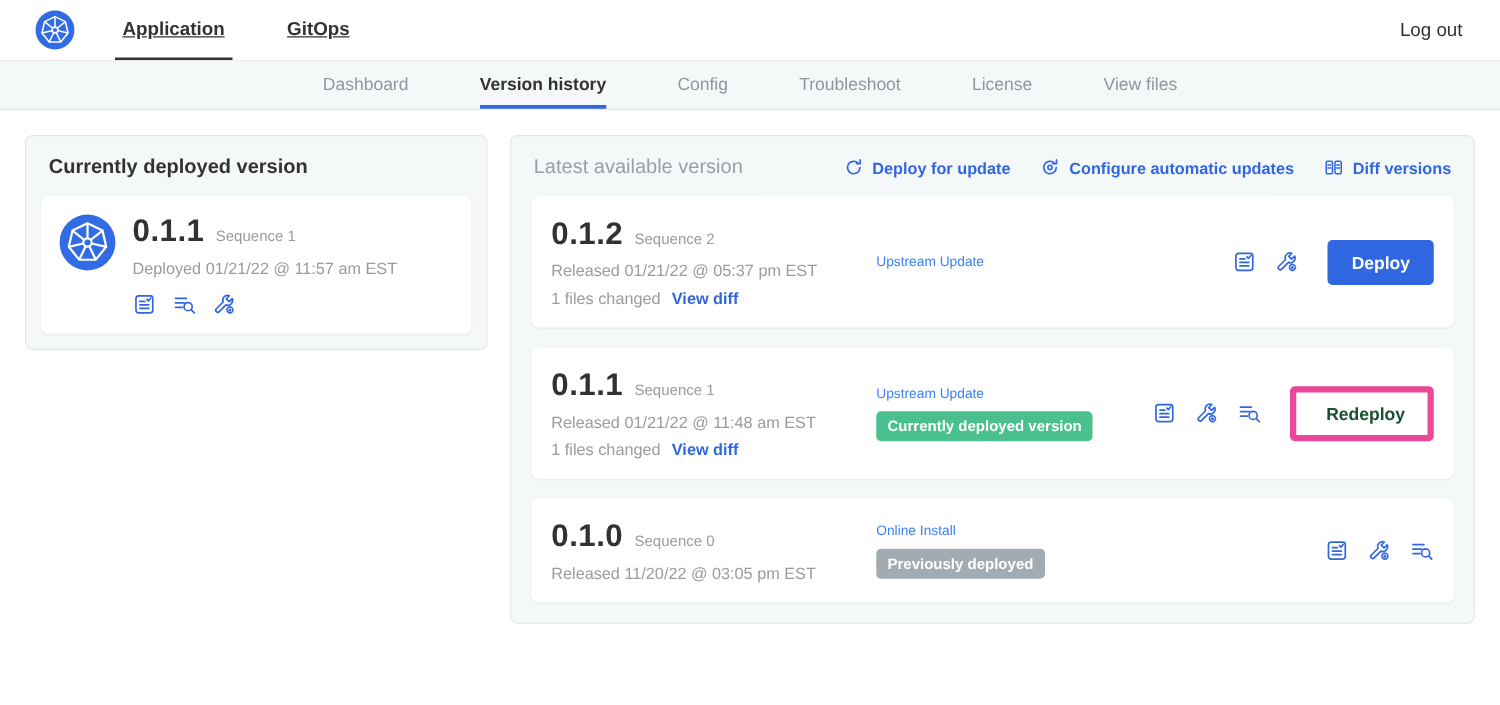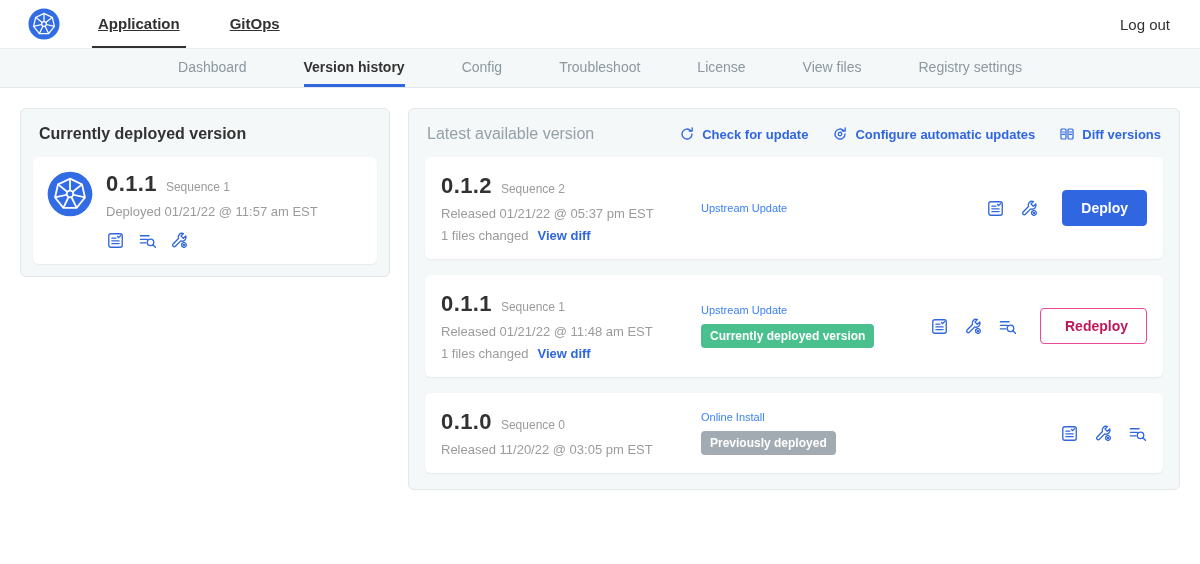--- a/index.html
+++ b/index.html
@@ -30,21 +30,21 @@
   
   .content { display:flex; gap:18px; padding:20px; align-items:flex-start; background:#fff; }
   .panel { background:#f5f8f9; border:1px solid #e2e7ea; border-radius:6px; }
 
   .deployed-panel { width:370px; flex:none; padding:16px 12px 12px; }
   .deployed-panel h2 { font-size:16px; font-weight:bold; margin:0 6px 14px; color:#323232; }
   .deployed-card { background:#fff; border-radius:6px; box-shadow:0 1px 2px rgba(0,0,0,.06); padding:14px 16px 14px 14px; display:flex; gap:13px; }
   .k8s46 { width:46px; height:46px; flex:none; }
 
   .version-row { display:flex; align-items:baseline; gap:9px; }
-  .version-big { font-size:22px; font-weight:bold; color:#323232; letter-spacing:.4px; }
+  .version-big { font-size:25px; font-weight:bold; color:#323232; letter-spacing:.4px; }
   .sequence { font-size:12px; color:#9b9b9b; }
   .released { font-size:13px; color:#9b9b9b; margin-top:7px; }
   .icon-row { display:flex; gap:13px; margin-top:12px; }
 
   .versions-panel { flex:1; padding:14px 16px 16px; }
   .panel-head { display:flex; align-items:center; justify-content:space-between; margin:2px 2px 14px; }
   .panel-title, .other-title { font-size:16px; color:#95a0a7; }
   .actions { display:flex; align-items:center; gap:24px; }
   .action { display:flex; align-items:center; gap:7px; color:#3066e0; font-size:13px; font-weight:bold; cursor:pointer; }
 
@@ -55,21 +55,21 @@
   .files-row { margin-top:7px; font-size:13px; color:#9b9b9b; display:flex; gap:9px; align-items:baseline; }
   .view-diff { color:#3066e0; font-weight:bold; cursor:pointer; }
   .vc-mid { flex:1; padding-left:16px; }
   .source { font-size:11px; font-weight:normal; color:#3b82f6; }
   .badge { display:inline-block; margin-top:8px; padding:5px 9px; border-radius:4px; font-size:12px; font-weight:bold; color:#fff; }
   .badge.green { background:#4ac08e; }
   .badge.gray  { background:#a2abb1; }
   .vc-right { display:flex; align-items:center; gap:15px; }
   .deploy-btn { margin-left:8px; padding:9px 18px; border-radius:4px; font-size:14px; font-weight:bold; font-family:inherit; cursor:pointer; }
   .deploy-btn.primary { background:#3066e0; color:#fff; border:1px solid #3066e0; }
-  .deploy-btn.outline { background:#fff; color:#be185d; border:1px solid #ec4899;padding-left:24px; }
+  .deploy-btn.outline { background:#fff; color:#14532d; border:5px solid #ec4899;padding-left:24px; }
 </style>
 </head>
 <body>
 
 <header class="topbar">
   <span class="logo30">
     <svg viewBox="0 0 36 36">
         <circle cx="18" cy="18" r="17.5" fill="#326ce5"></circle>
         <g stroke="#fff" stroke-width="1.4" fill="none">
           <polygon points="18,6 27.4,10.5 29.7,20.7 23.2,28.8 12.8,28.8 6.3,20.7 8.6,10.5"></polygon>
@@ -93,21 +93,20 @@
   </div>
 </header>
 
 <nav class="subnav">
   <div class="subnav-tab">Dashboard</div>
   <div class="subnav-tab active">Version history</div>
   <div class="subnav-tab">Config</div>
   <div class="subnav-tab">Troubleshoot</div>
   <div class="subnav-tab">License</div>
   <div class="subnav-tab">View files</div>
-  <div class="subnav-tab">Registry settings</div>
 </nav>
 
 <main class="content">
 
   <section class="panel deployed-panel">
     <h2>Currently deployed version</h2>
     <div class="deployed-card">
       <span class="k8s46">
         <svg viewBox="0 0 36 36">
             <circle cx="18" cy="18" r="17.5" fill="#326ce5"></circle>
@@ -165,21 +164,21 @@
     <div class="panel-head">
       <span class="panel-title">Latest available version</span>
       <div class="actions">
         <span class="action">
           <span class="ico ico-sm">
             <svg viewBox="0 0 24 24" fill="none" stroke="currentColor" stroke-width="2" stroke-linecap="round" stroke-linejoin="round">
                 <path d="M19.5 12a7.5 7.5 0 1 1-2.2-5.3"></path>
                 <polyline points="19.8 2.8 19.8 7.5 15.2 7.5"></polyline>
               </svg>
           </span>
-          <span>Check for update</span>
+          <span>Deploy for update</span>
         </span>
         <span class="action">
           <span class="ico ico-sm">
             <svg viewBox="0 0 24 24" fill="none" stroke="currentColor" stroke-width="2" stroke-linecap="round" stroke-linejoin="round">
                 <path d="M19.5 12a7.5 7.5 0 1 1-2.2-5.3"></path>
                 <polyline points="19.8 2.8 19.8 7.5 15.2 7.5"></polyline>
                 <circle cx="12" cy="12" r="2.6" stroke-dasharray="1.7 1.1"></circle>
               </svg>
           </span>
           <span>Configure automatic updates</span>

